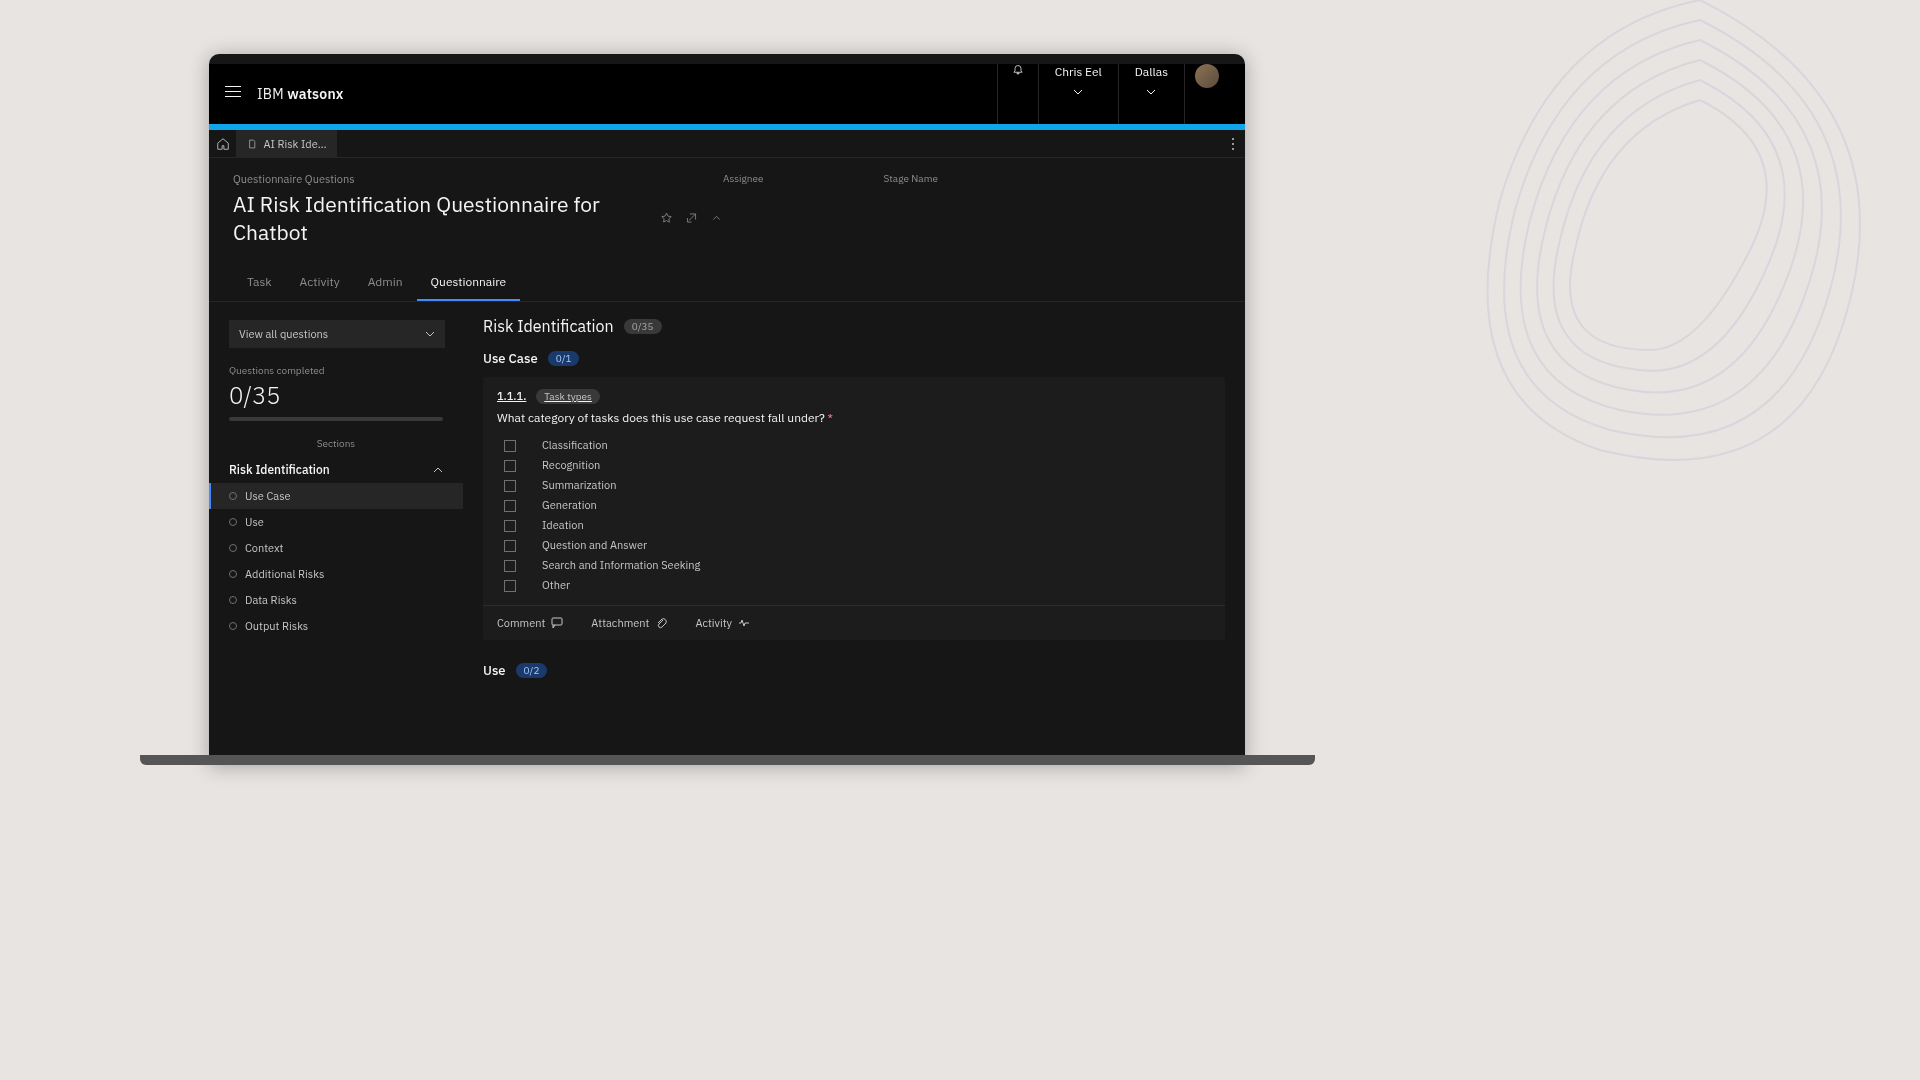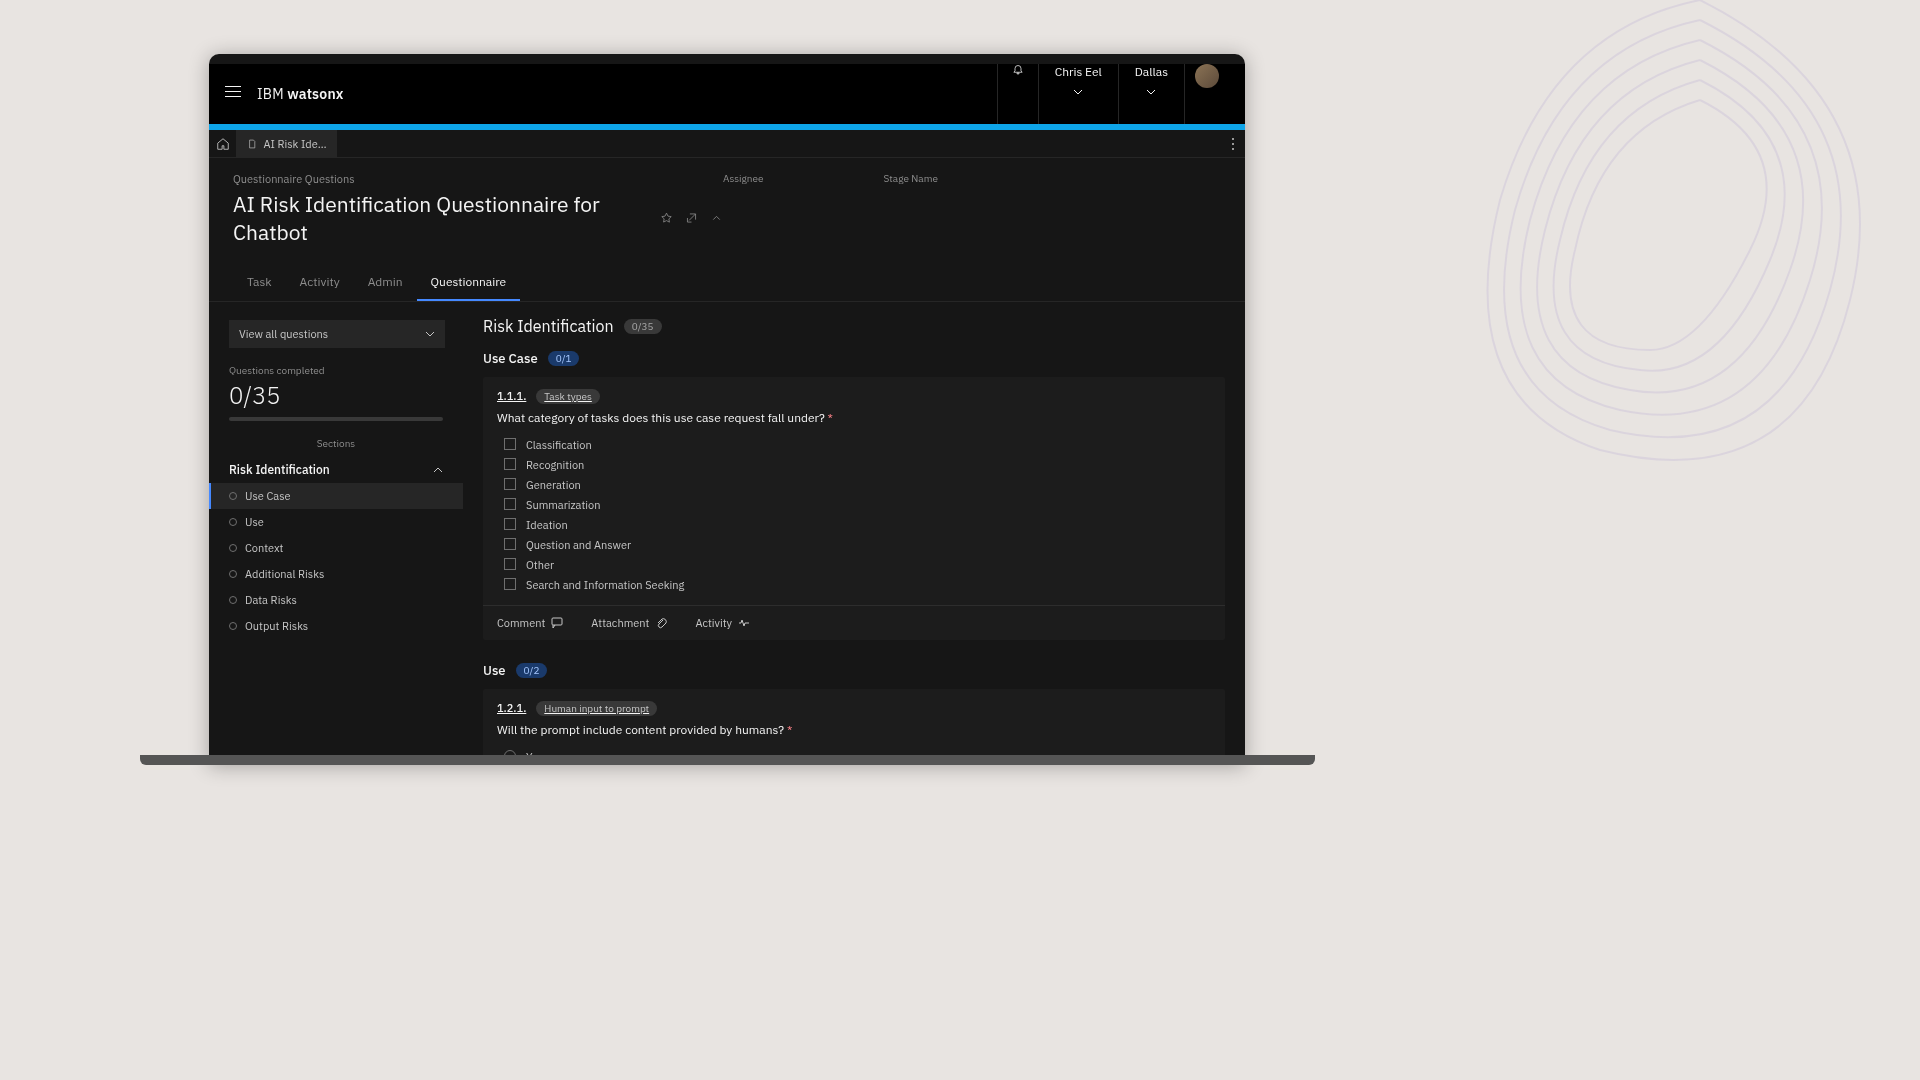--- a/index.html
+++ b/index.html
@@ -66,21 +66,21 @@
 .group-title-row { display: flex; align-items: center; gap: 10px; margin: 4px 0 10px; }
 .group-title { font-size: 13px; font-weight: 500; }
 
 .q-card { background: #1c1c1c; border-radius: 2px; margin-bottom: 22px; padding: 12px 0 0 0; }
 .q-header { padding: 0 14px; display: flex; align-items: flex-start; gap: 10px; margin-bottom: 6px; text-decoration: underline; }
 .q-num { font-size: 11px; font-weight: 500; }
 .tag { background: #393939; color: #c6c6c6; font-size: 10px; padding: 1px 8px; border-radius: 10px; }
 .q-text { padding: 0 14px; font-size: 12px; margin-bottom: 10px; }
 .req { color: #ff8389; }
 .options { padding: 0 14px 10px; }
-.opt { display: flex; align-items: flex-start; gap: 10px; padding: 3px 7px; font-size: 11px; color: #c6c6c6; cursor: pointer; }
+.opt { display: flex; align-items: flex-end; gap: 26px; padding: 3px 7px; font-size: 11px; color: #c6c6c6; cursor: pointer; }
 .cb { width: 12px; height: 12px; border: 1px solid #6f6f6f; flex-shrink: 0; }
 .rb { width: 12px; height: 12px; border: 1px solid #6f6f6f; border-radius: 50%; flex-shrink: 0; }
 .q-footer { border-top: 1px solid #2d2d2d; padding: 10px 14px; display: flex; gap: 28px; }
 .f-btn { display: flex; align-items: center; gap: 6px; font-size: 11px; color: #c6c6c6; cursor: pointer; }
 .f-icon { width: 12px; height: 12px; }
 
 svg { display: block; }
 </style>
 </head>
 <body>
@@ -252,41 +252,41 @@
                 <div class="opt">
                   <span class="cb"></span>
                   <span>Classification</span>
                 </div>
                 <div class="opt">
                   <span class="cb"></span>
                   <span>Recognition</span>
                 </div>
                 <div class="opt">
                   <span class="cb"></span>
+                  <span>Summarization</span>
+                </div>
+                <div class="opt">
+                  <span class="cb"></span>
                   <span>Generation</span>
                 </div>
                 <div class="opt">
                   <span class="cb"></span>
-                  <span>Summarization</span>
-                </div>
-                <div class="opt">
-                  <span class="cb"></span>
                   <span>Ideation</span>
                 </div>
                 <div class="opt">
                   <span class="cb"></span>
                   <span>Question and Answer</span>
                 </div>
                 <div class="opt">
                   <span class="cb"></span>
+                  <span>Search and Information Seeking</span>
+                </div>
+                <div class="opt">
+                  <span class="cb"></span>
                   <span>Other</span>
-                </div>
-                <div class="opt">
-                  <span class="cb"></span>
-                  <span>Search and Information Seeking</span>
                 </div>
               </div>
               <div class="q-footer">
                 <div class="f-btn">
                   <span>Comment</span>
                   <svg class="f-icon" viewBox="0 0 12 12">
                     <rect x="1" y="1" width="10" height="7" rx="1" fill="none" stroke="#c6c6c6"></rect>
                     <path d="M4 8l-2 3v-3" fill="none" stroke="#c6c6c6"></path>
                   </svg>
                 </div>
@@ -301,36 +301,19 @@
                   <svg class="f-icon" viewBox="0 0 12 12">
                     <path d="M1 6h2l1-3 2 6 1-3h4" fill="none" stroke="#c6c6c6"></path>
                   </svg>
                 </div>
               </div>
             </div>
             <div class="group-title-row">
               <div class="group-title">Use</div>
               <div class="pill pill-blue">0/2</div>
             </div>
-            <div class="q-card">
-              <div class="q-header">
-                <span class="q-num">1.2.1.</span>
-                <span class="tag">Human input to prompt</span>
-              </div>
-              <div class="q-text">Will the prompt include content provided by humans? <span class="req">*</span></div>
-              <div class="options">
-                <div class="opt">
-                  <span class="rb"></span>
-                  <span>Yes</span>
-                </div>
-                <div class="opt">
-                  <span class="rb"></span>
-                  <span>No</span>
-                </div>
-              </div>
-            </div>
           </div>
     </div>
   </div>
 
 </div>
 </div>
 <div class="laptop-base"></div>
 
 </body></html>

